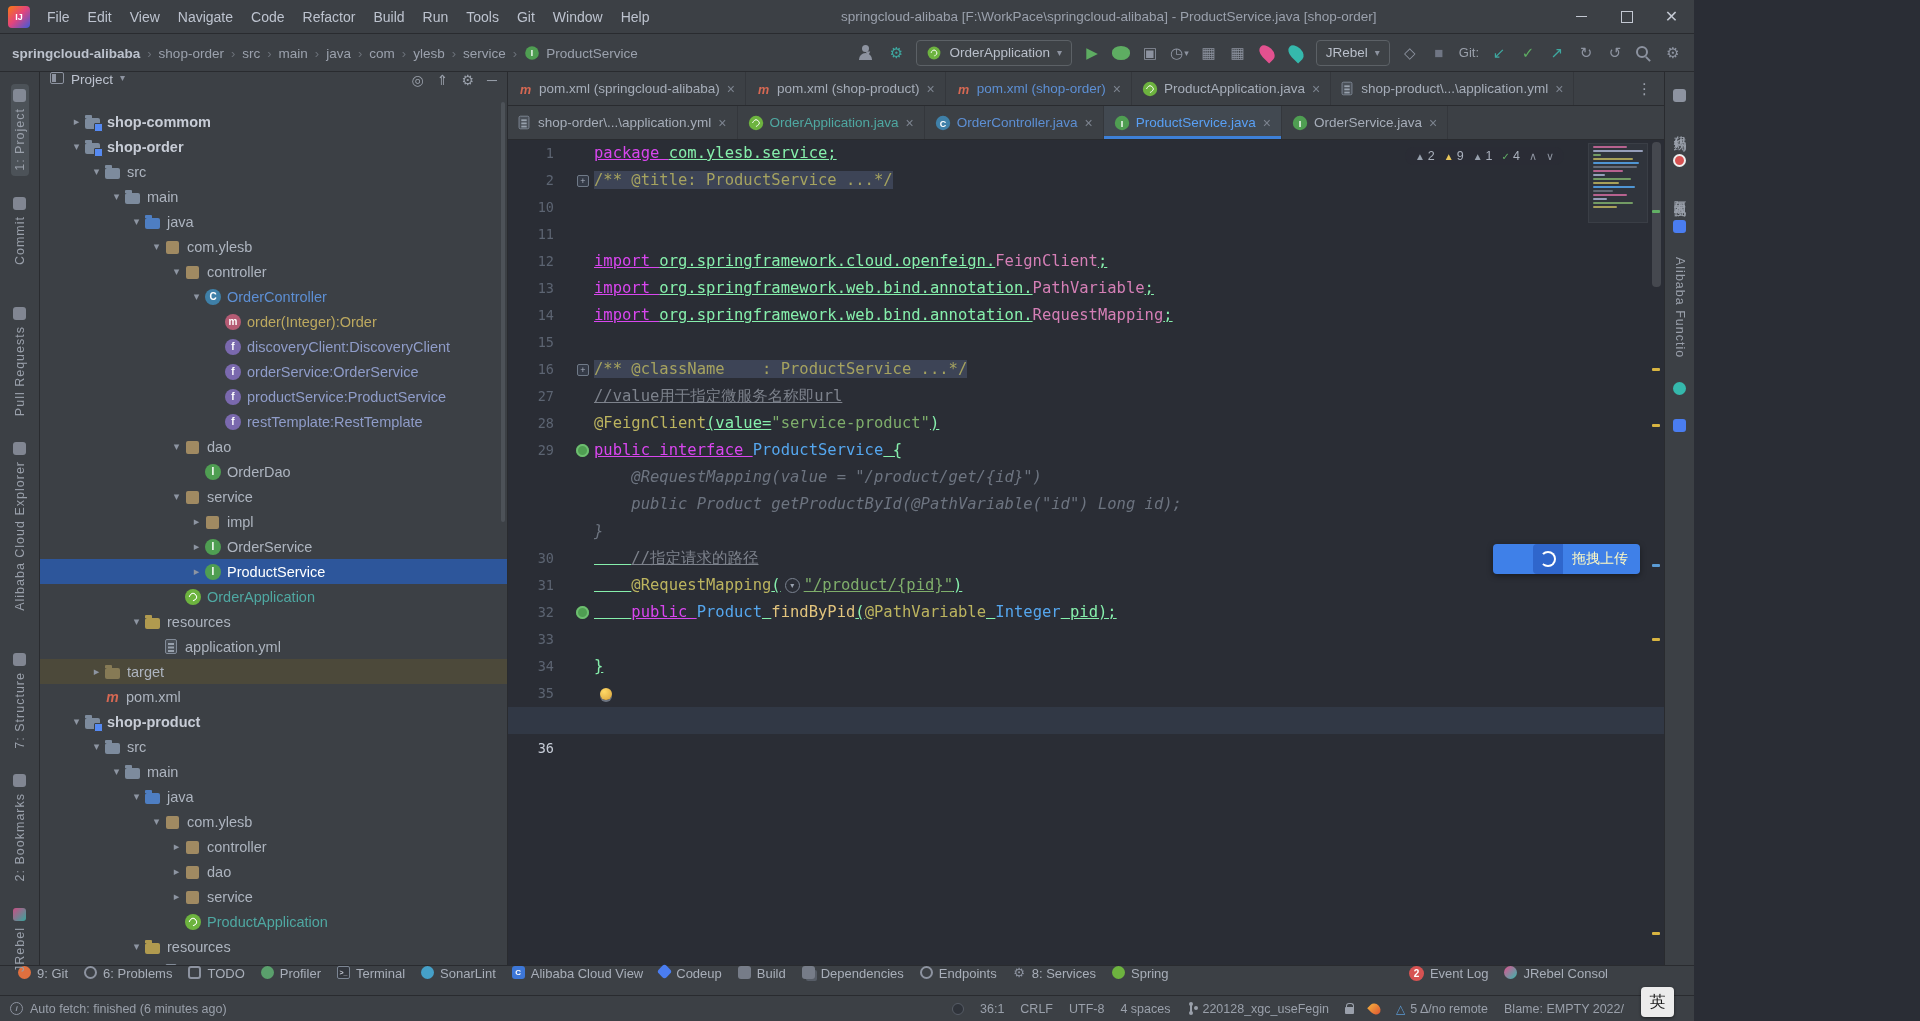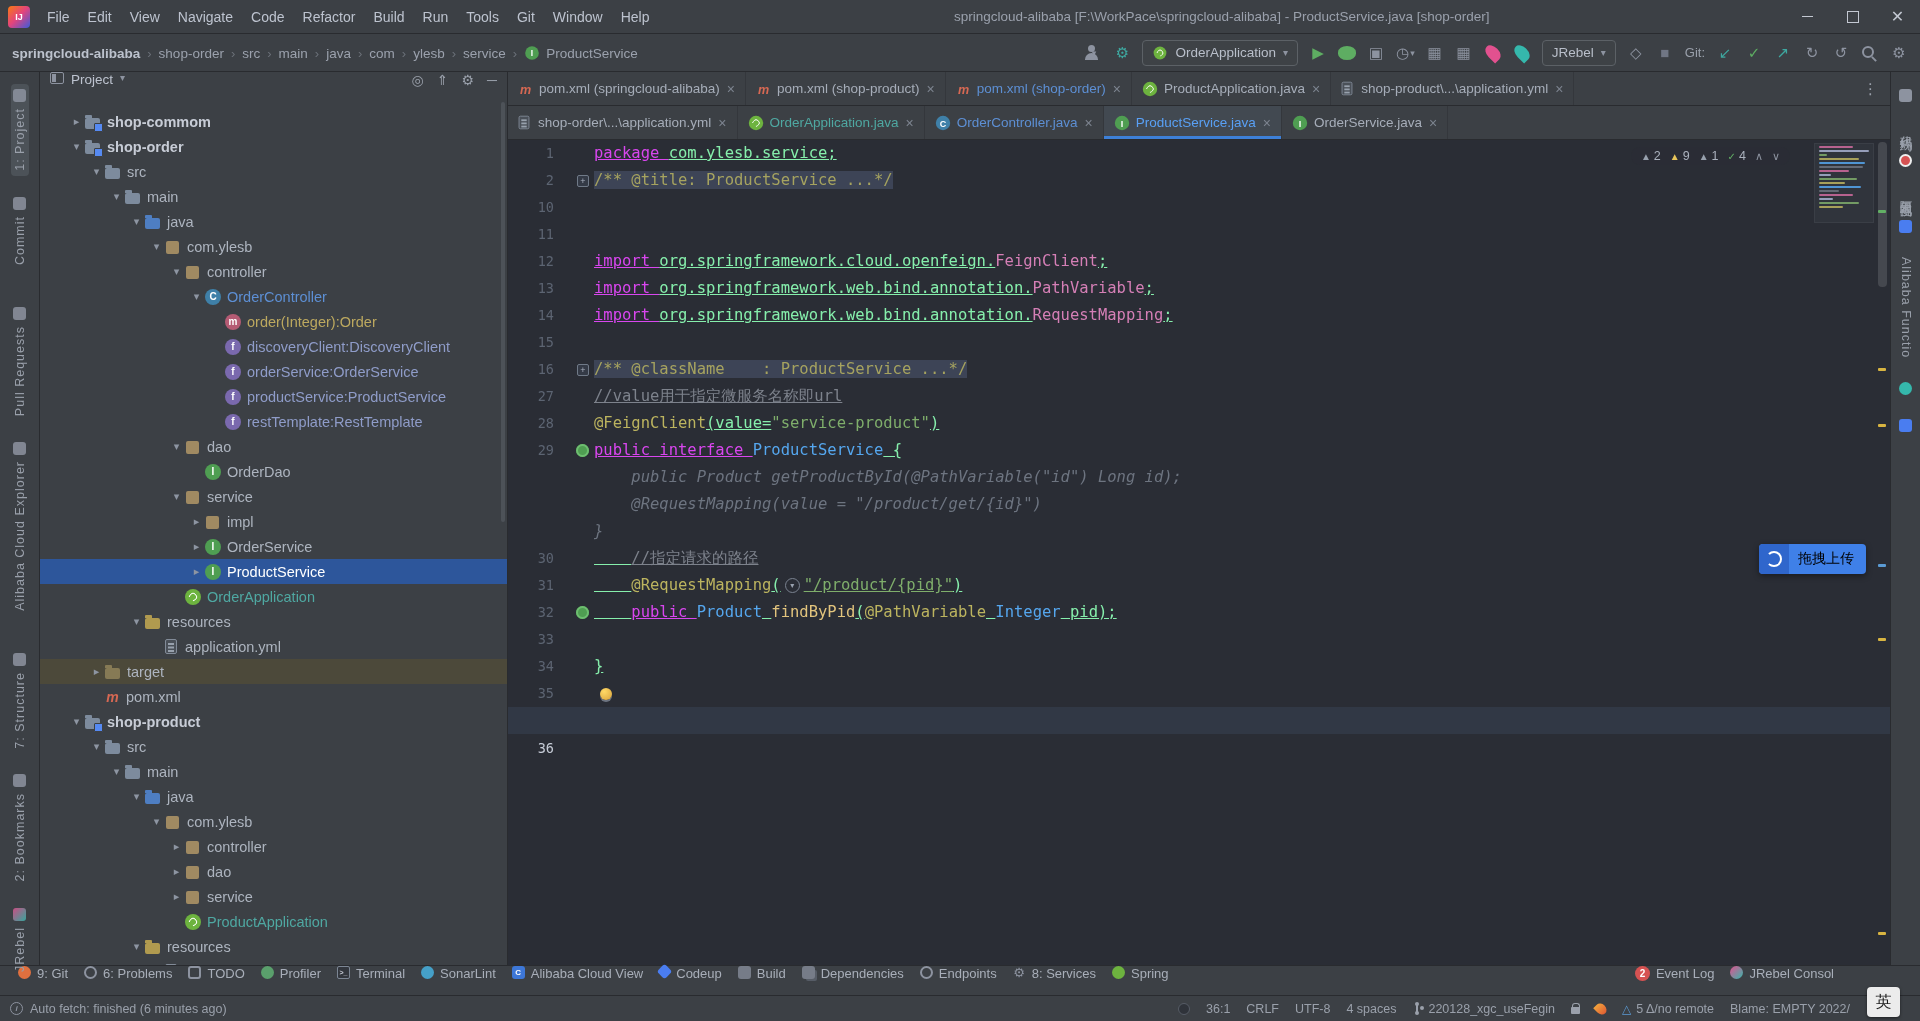--- a/index.html
+++ b/index.html
@@ -1,17 +1,17 @@
 <!DOCTYPE html>
 <html><head>
 <meta charset="utf-8">
 <style>
   html,body{margin:0;padding:0;background:#2a2d35;}
   *{box-sizing:border-box;user-select:none;}
-  .app{width:1920px;height:1021px;display:flex;flex-direction:column;background:#3c4045;color:#adb4c0;
+  .app{width:1694px;height:1021px;display:flex;flex-direction:column;background:#3c4045;color:#adb4c0;
        font-family:"Liberation Sans","DejaVu Sans",sans-serif;font-size:14px;position:relative;overflow:hidden;}
 
   
   .titlebar{height:34px;display:flex;align-items:center;background:#3c4045;border-bottom:1px solid #292b2f;padding-left:8px;flex:none;}
   .logo{width:22px;height:22px;border-radius:4px;background:linear-gradient(135deg,#f97a12,#e3447d 48%,#3b5bdb);
         display:flex;align-items:center;justify-content:center;color:#fff;font-size:9px;font-weight:bold;margin-right:8px;flex:none;}
   .menu{display:flex;flex:none;}
   .menu-item{padding:5px 9px;color:#bdc3cf;white-space:nowrap;}
   .win-title{flex:1;text-align:center;color:#9aa0ac;font-size:13.5px;white-space:nowrap;overflow:hidden;text-overflow:ellipsis;padding:0 20px;}
   .wincontrols{display:flex;flex:none;height:34px;}
@@ -137,21 +137,21 @@
            padding:2px 10px;border-radius:12px;font-family:"Liberation Sans",sans-serif;font-size:12.5px;color:#aab1bd;}
   .insp-item{display:flex;align-items:center;gap:3px;}
   .insp-g{font-size:10px;}
   .insp-nav{color:#8d93a0;font-size:11px;}
 
   .minimap{position:absolute;top:3px;right:16px;width:60px;height:80px;background:#30343c;border:1px solid #3a3e46;}
   .mm-line{height:2px;margin:2px 3px 0 4px;border-radius:1px;opacity:.85;}
   .ed-scroll{position:absolute;right:3px;top:2px;width:9px;height:145px;background:rgba(255,255,255,.13);border-radius:4px;}
   .mark{position:absolute;right:4px;width:8px;height:3px;border-radius:1px;}
 
-  .upload{position:absolute;top:404px;right:24px;height:30px;display:flex;align-items:center;background:#3f80e8;border-radius:4px;color:#000000;font-size:14px;padding-right:12px;gap:9px;z-index:20;font-family:"Liberation Sans",sans-serif;box-shadow:0 2px 6px rgba(0,0,0,.4);}
+  .upload{position:absolute;top:404px;right:24px;height:30px;display:flex;align-items:center;background:#3f80e8;border-radius:4px;color:#fef9c3;font-size:14px;padding-right:12px;gap:9px;z-index:20;font-family:"Liberation Sans",sans-serif;box-shadow:0 2px 6px rgba(0,0,0,.4);padding-left:40px;}
   .upload-ic{width:30px;height:30px;border-radius:4px 0 0 4px;background:#2f66cc;display:flex;align-items:center;justify-content:center;}
   .upload-ic::before{content:'';width:12px;height:12px;border:2.5px solid #fff;border-radius:50%;border-left-color:transparent;}
 
   
   .toolwinbar{height:30px;display:flex;align-items:center;background:#3c4045;border-top:1px solid #292b2f;padding:0 6px 0 10px;font-size:13px;color:#a8aeb9;justify-content:space-between;flex:none;}
   .twb-group{display:flex;align-items:center;}
   .twb-group.rightg{padding-right:72px;}
   .twb-item{display:flex;align-items:flex-start;gap:6px;padding:0 8px;height:30px;white-space:nowrap;}
   .bi{width:13px;height:13px;flex:none;border-radius:3px;background:#8d93a0;display:flex;align-items:center;justify-content:center;color:#fff;font-size:8px;font-weight:bold;}
   .bi-git{background:#e0703f;border-radius:50%;}
@@ -618,26 +618,26 @@
             <div class="cl">
               <span class="gut">29</span>
               <span class="gic">
                 <span class="gfeign"></span>
               </span>
               <span class="ct"><span class="tk-kw">public interface </span><span class="tk-type">ProductService</span><span class="tk-pl"> {</span></span>
             </div>
             <div class="cl">
               <span class="gut"></span>
               <span class="gic"></span>
+              <span class="ct"><span class="tk-ghost">    @RequestMapping(value = "/product/get/{id}")</span></span>
+            </div>
+            <div class="cl">
+              <span class="gut"></span>
+              <span class="gic"></span>
               <span class="ct"><span class="tk-ghost">    public Product getProductById(@PathVariable("id") Long id);</span></span>
-            </div>
-            <div class="cl">
-              <span class="gut"></span>
-              <span class="gic"></span>
-              <span class="ct"><span class="tk-ghost">    @RequestMapping(value = "/product/get/{id}")</span></span>
             </div>
             <div class="cl">
               <span class="gut"></span>
               <span class="gic"></span>
               <span class="ct"><span class="tk-ghost">}</span></span>
             </div>
             <div class="cl">
               <span class="gut">30</span>
               <span class="gic"></span>
               <span class="ct"><span class="tk-pl">    </span><span class="tk-cmU">//指定请求的路径</span></span>

